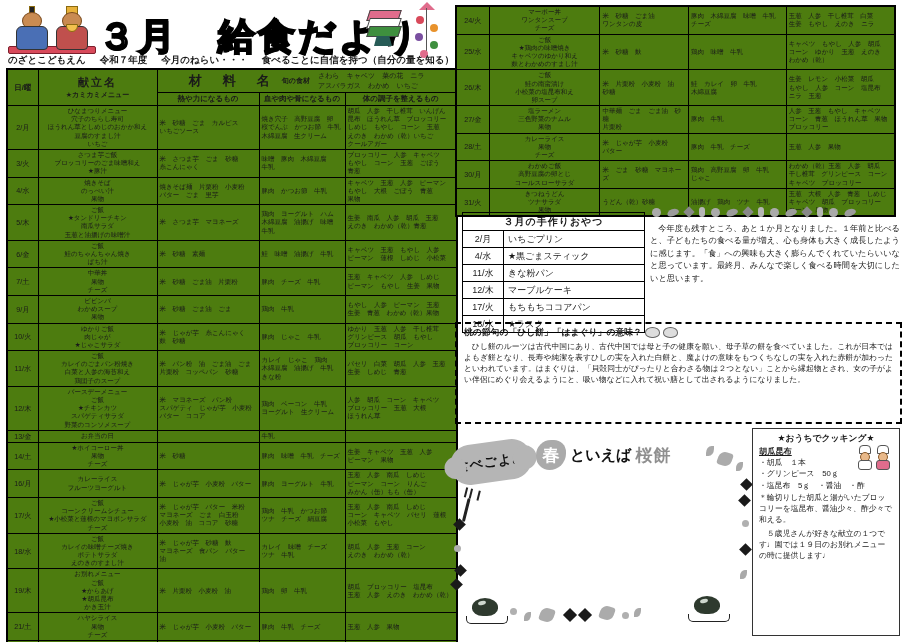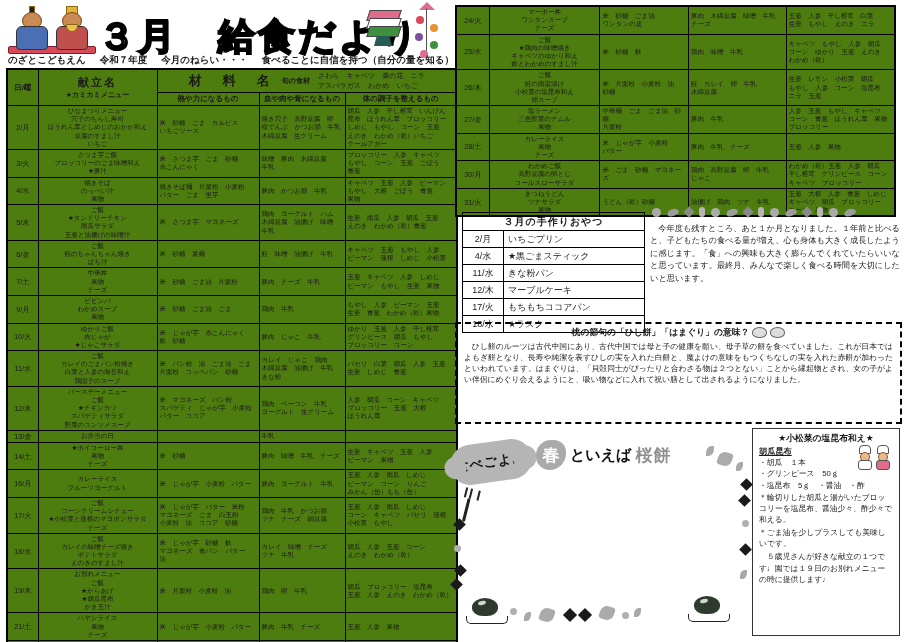--- a/index.html
+++ b/index.html
@@ -73,21 +73,21 @@
   .veg-border{position:absolute;left:652px;top:205px;width:246px;height:14px;display:flex;gap:6px;align-items:center;}
   .veg-border span{display:inline-block;}
   .vb-c{width:9px;height:9px;border-radius:50%;background:#aaa;}
   .vb-d{width:8px;height:8px;background:#888;transform:rotate(45deg);}
   .vb-l{width:12px;height:7px;background:#9b9b9b;border-radius:50% 50% 50% 50%/60% 60% 40% 40%;transform:rotate(-20deg);}
   .vb-s{width:6px;height:10px;background:#b5b5b5;border-radius:3px;}
   .message{position:absolute;left:650px;top:223px;width:250px;font-size:8.2px;line-height:1.52;text-align:justify;white-space:pre-line;}
 
   
   .hishi-box{position:absolute;left:455px;top:322px;width:429px;height:92px;border:2.5px dashed #000;padding:3px 7px;}
-  .hishi-box .bx-title{text-align:center;font-size:8.8px;font-weight:bold;margin-bottom:2px;}
+  .hishi-box .bx-title{font-size:8.8px;font-weight:bold;margin-bottom:2px;}
   .hishi-box .bx-body{font-size:7.8px;line-height:1.42;text-align:justify;}
   .hamaguri{display:inline-block;width:13px;height:9px;background:#ddd;border:1px solid #666;border-radius:50% 50% 45% 45%;vertical-align:middle;margin-left:3px;}
 
   
   .cloud{position:absolute;left:450px;top:442px;width:82px;height:40px;background:#b5b5b5;border-radius:20px;transform:rotate(-8deg);
     display:flex;align-items:center;justify-content:center;font-size:13px;font-weight:bold;color:#111;letter-spacing:1px;}
   .cloud:before{content:"";position:absolute;left:-6px;top:10px;width:22px;height:22px;background:#b5b5b5;border-radius:50%;}
   .cloud:after{content:"";position:absolute;right:-5px;top:8px;width:24px;height:24px;background:#b5b5b5;border-radius:50%;}
   .fork{position:absolute;left:462px;top:488px;width:10px;height:34px;transform:rotate(14deg);}
   .fork .handle{position:absolute;left:4px;top:10px;width:3px;height:24px;background:#222;border-radius:2px;}
@@ -609,39 +609,38 @@
       <div class="shine"></div>
       <div class="plate"></div>
   </div>
   <div class="mochi" style="left:688px;top:596px;">
     <div class="blob"></div>
       <div class="shine"></div>
       <div class="plate"></div>
   </div>
 
   <div class="cook-box">
-    <div class="ck-title">★小松菜の塩昆布和え★</div>
+    <div class="ck-title">★おうちでクッキング★</div>
     <div class="chefs">
       <div class="chef c1" style="left:0;">
           <div class="hat"></div>
           <div class="face"></div>
           <div class="bodyc"></div>
         </div>
       <div class="chef c2" style="left:18px;">
           <div class="hat"></div>
           <div class="face"></div>
           <div class="bodyc"></div>
         </div>
     </div>
     <div class="ck-recipe">胡瓜昆布</div>
     <div>
         <div class="ck-line">・胡瓜　１本</div>
         <div class="ck-line">・グリンピース　50ｇ</div>
         <div class="ck-line">・塩昆布　5ｇ　・醤油　・酢</div>
       </div>
     <div>
         <div class="ck-steps">＊輪切りした胡瓜と湯がいたブロッコリーを塩昆布、醤油少々、酢少々で和える。</div>
-        <div class="ck-steps">＊ごま油を少しプラスしても美味しいです。</div>
       </div>
     <div class="ck-note">　５歳児さんが好きな献立の１つです♩園では１９日のお別れメニューの時に提供します♩</div>
   </div>
 
 </div>
 
 </body></html>

